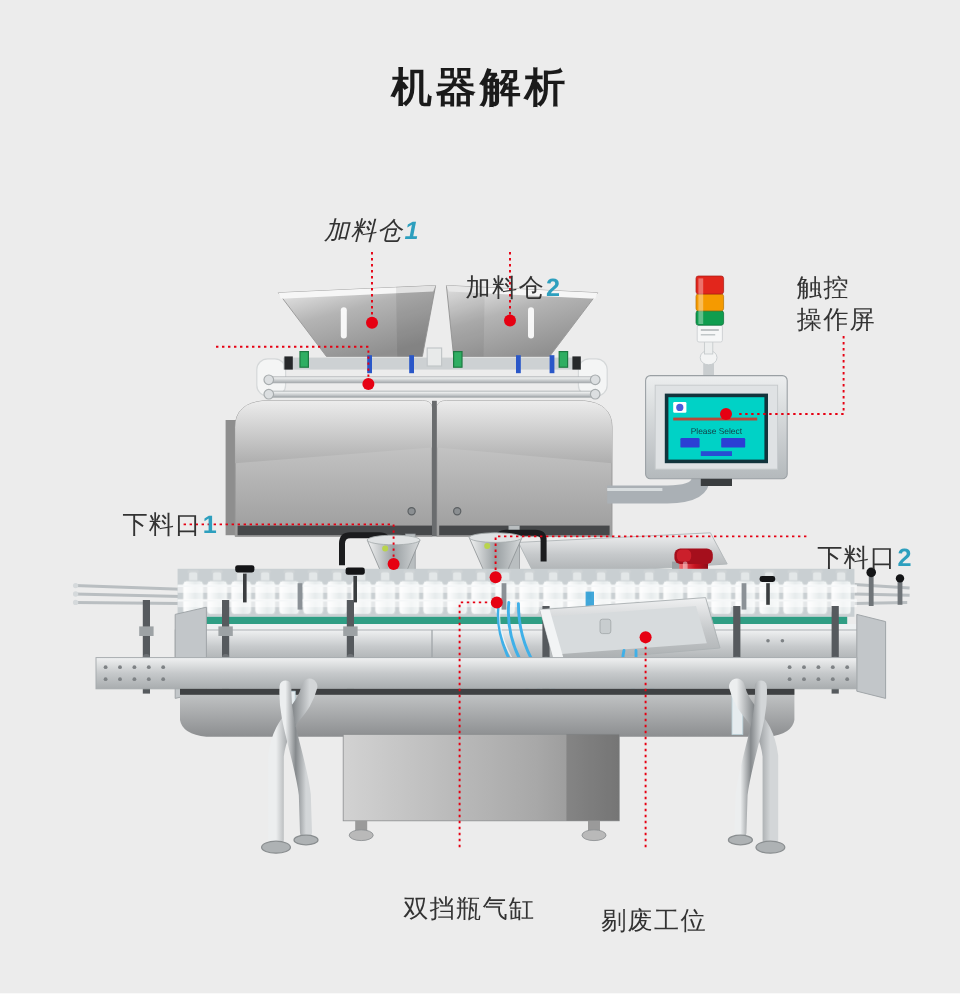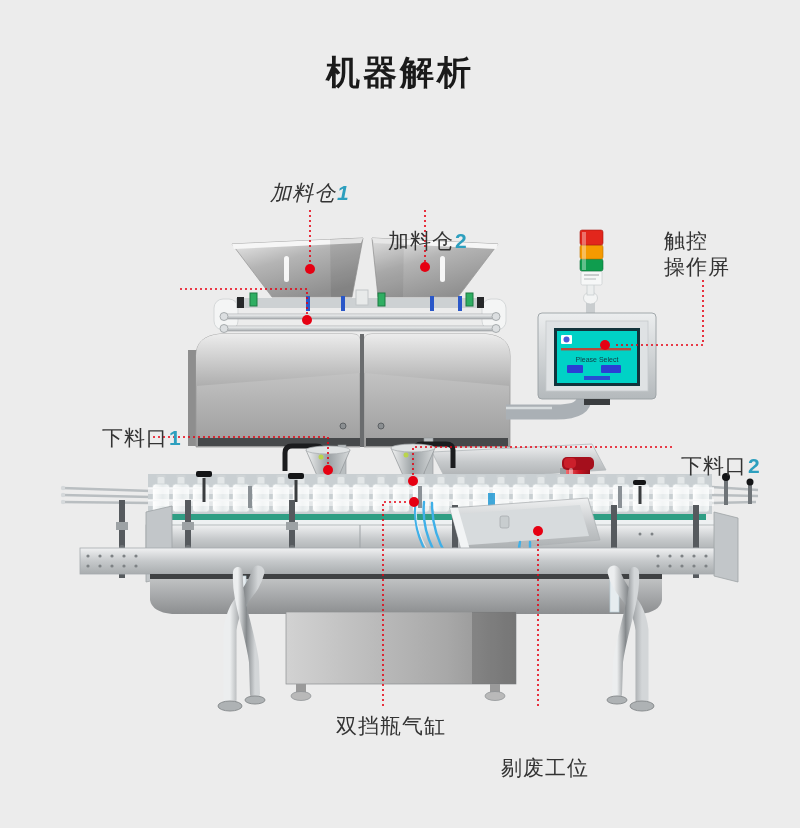--- a/index.html
+++ b/index.html
@@ -400,20 +400,20 @@
   <div class="callout" style="left:664px;top:228px;">
     <div>触控</div>
     <div>操作屏</div>
   </div>
   <div class="callout" style="left:74px;top:425px;margin-left:28px;">
     <span>下料口</span><span class="num">1</span>
   </div>
   <div class="callout" style="left:681px;top:435px;margin-top:18px;">
     <span>下料口</span><span class="num">2</span>
   </div>
-  <div class="callout" style="left:336px;top:713px;">
+  <div class="callout" style="left:336px;top:745px;">
     <span>双挡瓶气缸</span>
   </div>
   <div class="callout" style="left:501px;top:755px;">
     <span>剔废工位</span>
   </div>
 
 </div>
 
 </body></html>

